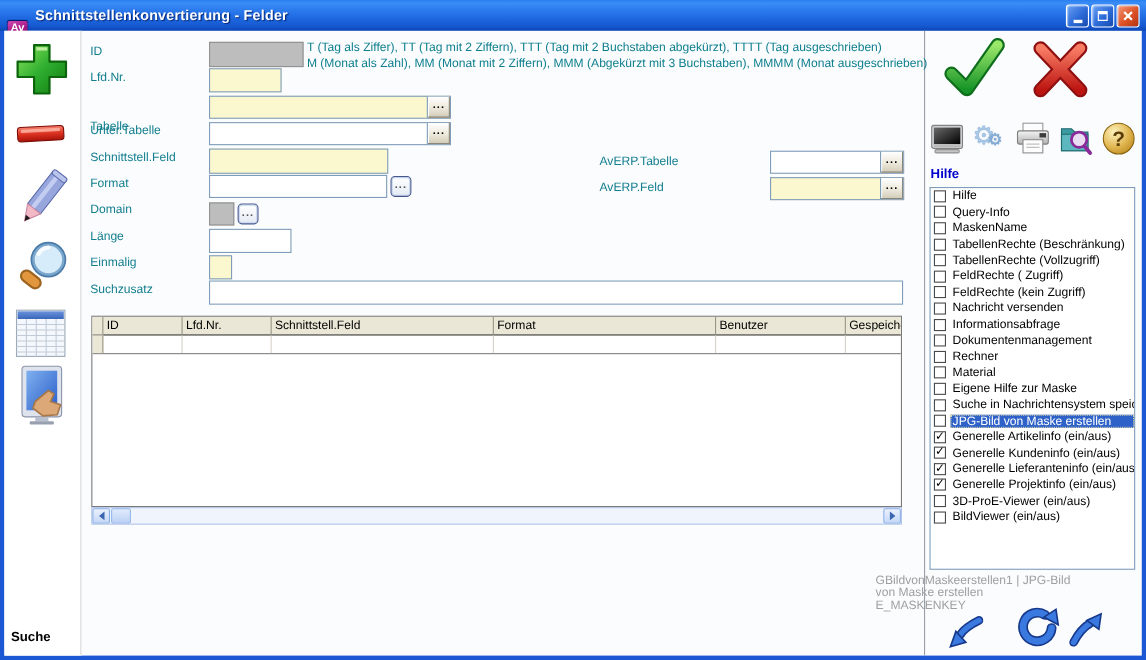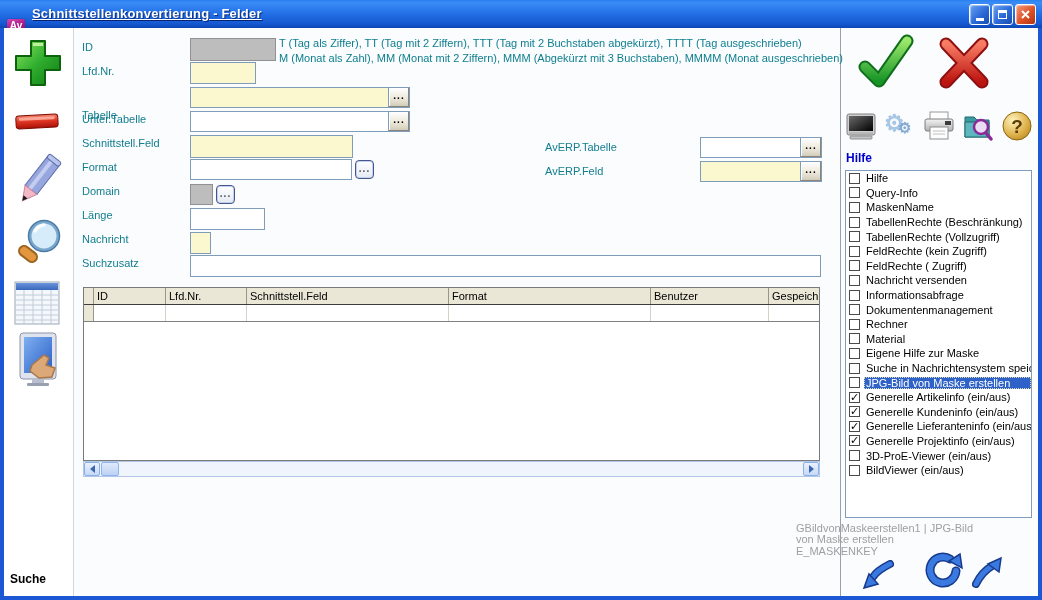--- a/index.html
+++ b/index.html
@@ -8,21 +8,21 @@
   .window { position:relative; width:1042px; height:600px; background:#1c57d4; overflow:hidden; }
 
   
   .titlebar { position:absolute; left:0; top:0; width:1042px; height:28px;
     background:linear-gradient(to bottom,#2a80f0 0%,#3a8cf6 10%,#2572e8 45%,#1558d0 85%,#0c46b4 100%); }
   .app-icon { position:absolute; left:7px; top:5px; width:18px; height:18px; border-radius:2px;
     background:linear-gradient(160deg,#d04ab0 0%,#a81888 45%,#7c1060 100%); box-shadow:0 0 1px #001060;
     color:#fff; font-size:10px; font-weight:bold; text-align:center; line-height:13px;margin-top:14px; }
   .app-icon::after { content:""; position:absolute; left:2px; bottom:2px; width:14px; height:4px; background:#e89ad4; }
   .title-text { position:absolute; left:32px; top:6px; color:#fff; font-size:13px; font-weight:bold;
-    text-shadow:1px 1px 1px rgba(0,22,90,.8); letter-spacing:.2px;text-decoration:underline; }
+    text-shadow:1px 1px 1px rgba(0,22,90,.8); letter-spacing:.2px; }
   .winbtns { position:absolute; right:6px; top:4px; display:flex; gap:2px; }
   .wbtn { width:21px; height:21px; border:1px solid #fff; border-radius:3px; display:flex; align-items:center; justify-content:center;
     background:linear-gradient(135deg,#6aa2f4 0%,#2c6ad8 55%,#174cae 100%); box-shadow:inset 1px 1px 1px rgba(255,255,255,.5); }
   .wbtn.close { background:linear-gradient(135deg,#f49a78 0%,#dd5226 55%,#b23312 100%); }
   .glyph-min { width:8px; height:3px; background:#fff; margin-top:10px; }
   .glyph-max { width:9px; height:9px; border:1px solid #fff; border-top:3px solid #fff; }
 
   
   .content { position:absolute; left:4px; top:28px; width:1034px; height:568px; background:#fafcfe; }
   .sidebar { position:absolute; left:4px; top:28px; width:70px; height:568px; background:#ffffff; border-right:1px solid #d6d6d6; }
@@ -194,21 +194,21 @@
   </div>
 
   <div class="flabel" style="left:82px; top:41px;">ID</div>
   <div class="flabel" style="left:82px; top:65px;">Lfd.Nr.</div>
   <div class="flabel" style="left:82px; top:89px;margin-top:20px;">Tabelle</div>
   <div class="flabel" style="left:82px; top:113px;">Unter.Tabelle</div>
   <div class="flabel" style="left:82px; top:137px;">Schnittstell.Feld</div>
   <div class="flabel" style="left:82px; top:161px;">Format</div>
   <div class="flabel" style="left:82px; top:185px;">Domain</div>
   <div class="flabel" style="left:82px; top:209px;text-align:center;">Länge</div>
-  <div class="flabel" style="left:82px; top:233px;">Nachricht</div>
+  <div class="flabel" style="left:82px; top:233px;">Einmalig</div>
   <div class="flabel" style="left:82px; top:257px;">Suchzusatz</div>
   <div class="flabel" style="left:545px; top:141px;">AvERP.Tabelle</div>
   <div class="flabel" style="left:545px; top:165px;">AvERP.Feld</div>
 
   <div class="hint" style="left:279px; top:37px;">T (Tag als Ziffer), TT (Tag mit 2 Ziffern), TTT (Tag mit 2 Buchstaben abgekürzt), TTTT (Tag ausgeschrieben)</div>
   <div class="hint" style="left:279px; top:52px;">M (Monat als Zahl), MM (Monat mit 2 Ziffern), MMM (Abgekürzt mit 3 Buchstaben), MMMM (Monat ausgeschrieben)</div>
 
   <div class="graybox" style="left:190px; top:38px; width:86px; height:23px;"></div>
   <input class="field yellow" style="left: 190px; top: 62px; width: 66px; height: 22px;">
 
@@ -373,25 +373,25 @@
       <div class="hl-item">
         <span class="hl-check"></span>
         <span class="hl-label">TabellenRechte (Beschränkung)</span>
       </div>
       <div class="hl-item">
         <span class="hl-check"></span>
         <span class="hl-label">TabellenRechte (Vollzugriff)</span>
       </div>
       <div class="hl-item">
         <span class="hl-check"></span>
+        <span class="hl-label">FeldRechte ( Zugriff)</span>
+      </div>
+      <div class="hl-item">
+        <span class="hl-check"></span>
         <span class="hl-label">FeldRechte (kein Zugriff)</span>
-      </div>
-      <div class="hl-item">
-        <span class="hl-check"></span>
-        <span class="hl-label">FeldRechte ( Zugriff)</span>
       </div>
       <div class="hl-item">
         <span class="hl-check"></span>
         <span class="hl-label">Nachricht versenden</span>
       </div>
       <div class="hl-item">
         <span class="hl-check"></span>
         <span class="hl-label">Informationsabfrage</span>
       </div>
       <div class="hl-item">

